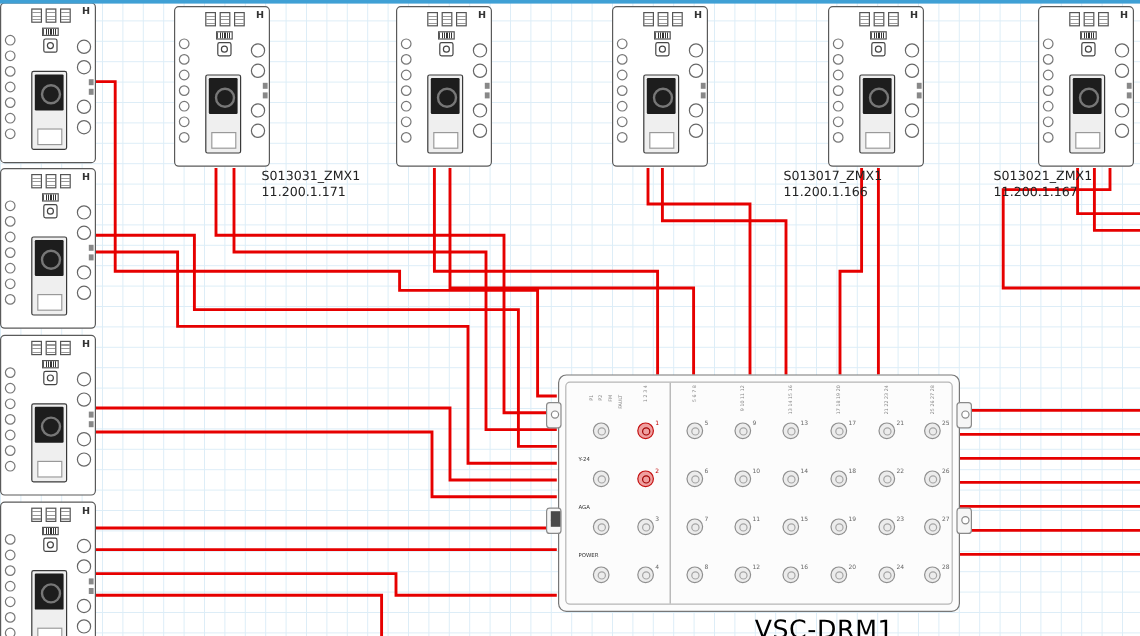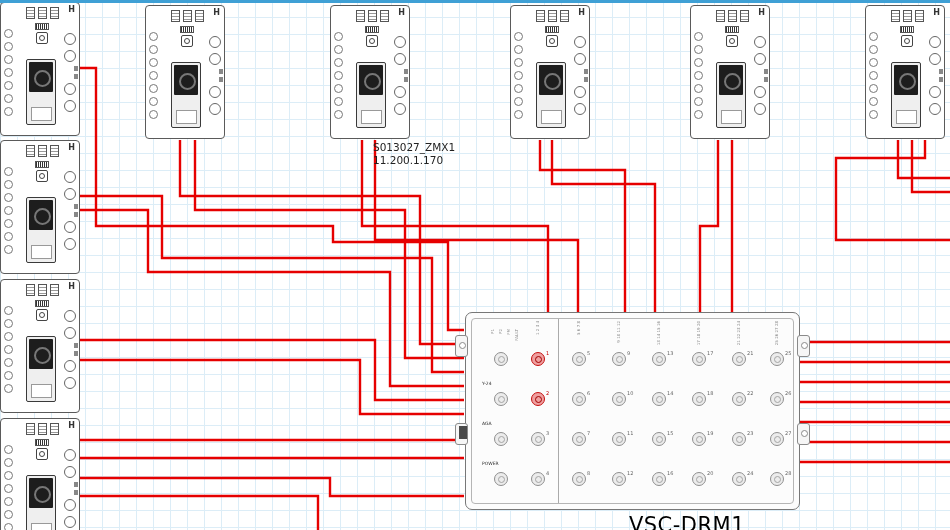--- a/index.html
+++ b/index.html
@@ -472,17 +472,25 @@
     </div>
     <div class="rtabs">
         <i></i>
         <i></i>
       </div>
     <div class="mod">
       <div class="fan"></div>
       <div class="mlabel"></div>
     </div>
   </div>
-    <div class="dlabel" style="left: 373px; top: 141px;">
-    <div class="l1">S013027_ZMX1</div>
-    <div class="l2">11.200.1.170</div>
+    <div class="dlabel" style="left: 218px; top: 141px;">
+    <div class="l1">S013031_ZMX1</div>
+    <div class="l2">11.200.1.171</div>
+  </div>
+    <div class="dlabel" style="left: 653px; top: 141px;">
+    <div class="l1">S013017_ZMX1</div>
+    <div class="l2">11.200.1.166</div>
+  </div>
+    <div class="dlabel" style="left: 828px; top: 141px;">
+    <div class="l1">S013021_ZMX1</div>
+    <div class="l2">11.200.1.167</div>
   </div>
   </div>
 
 </body></html>

